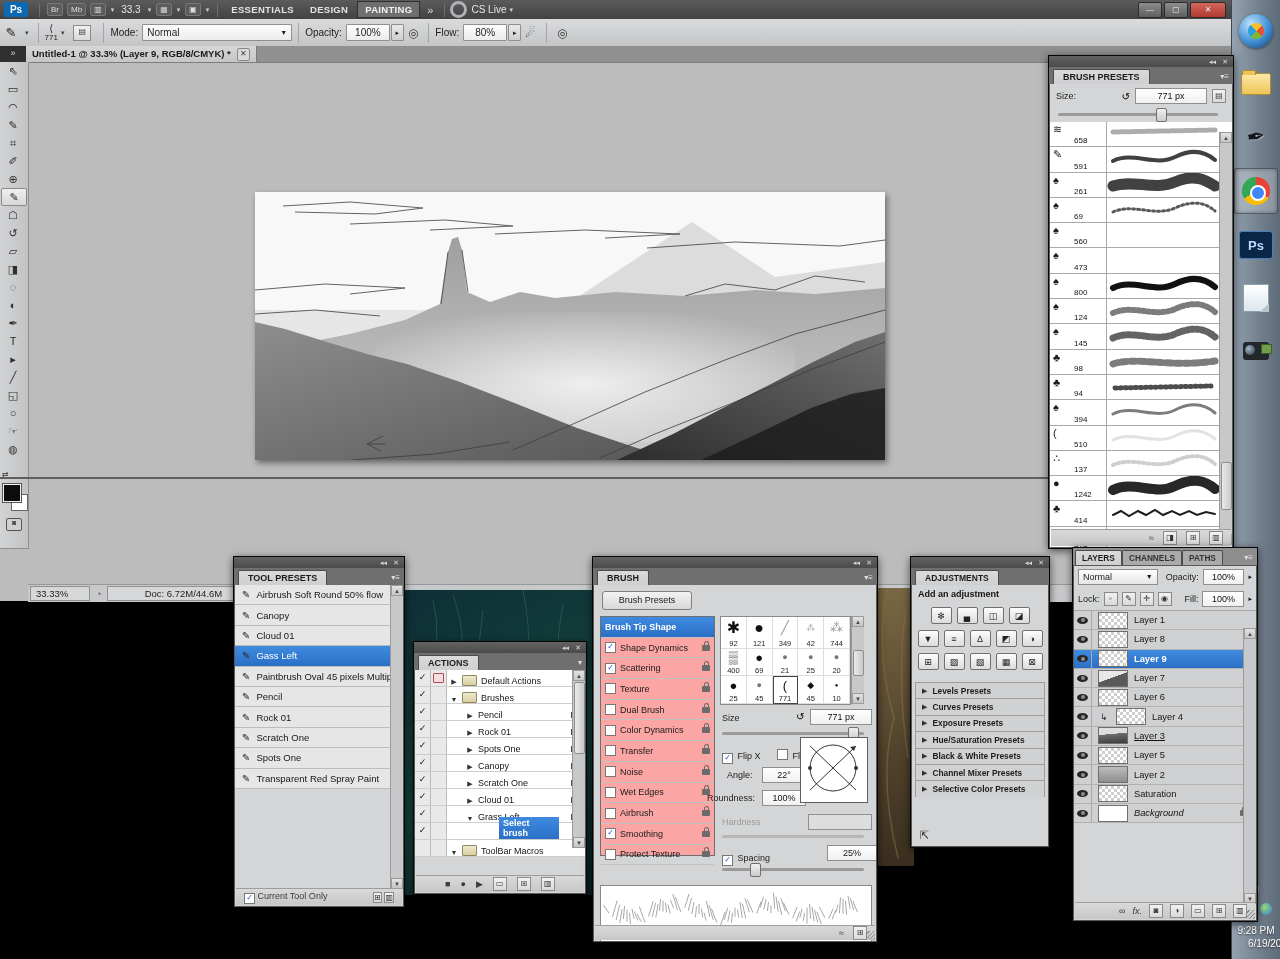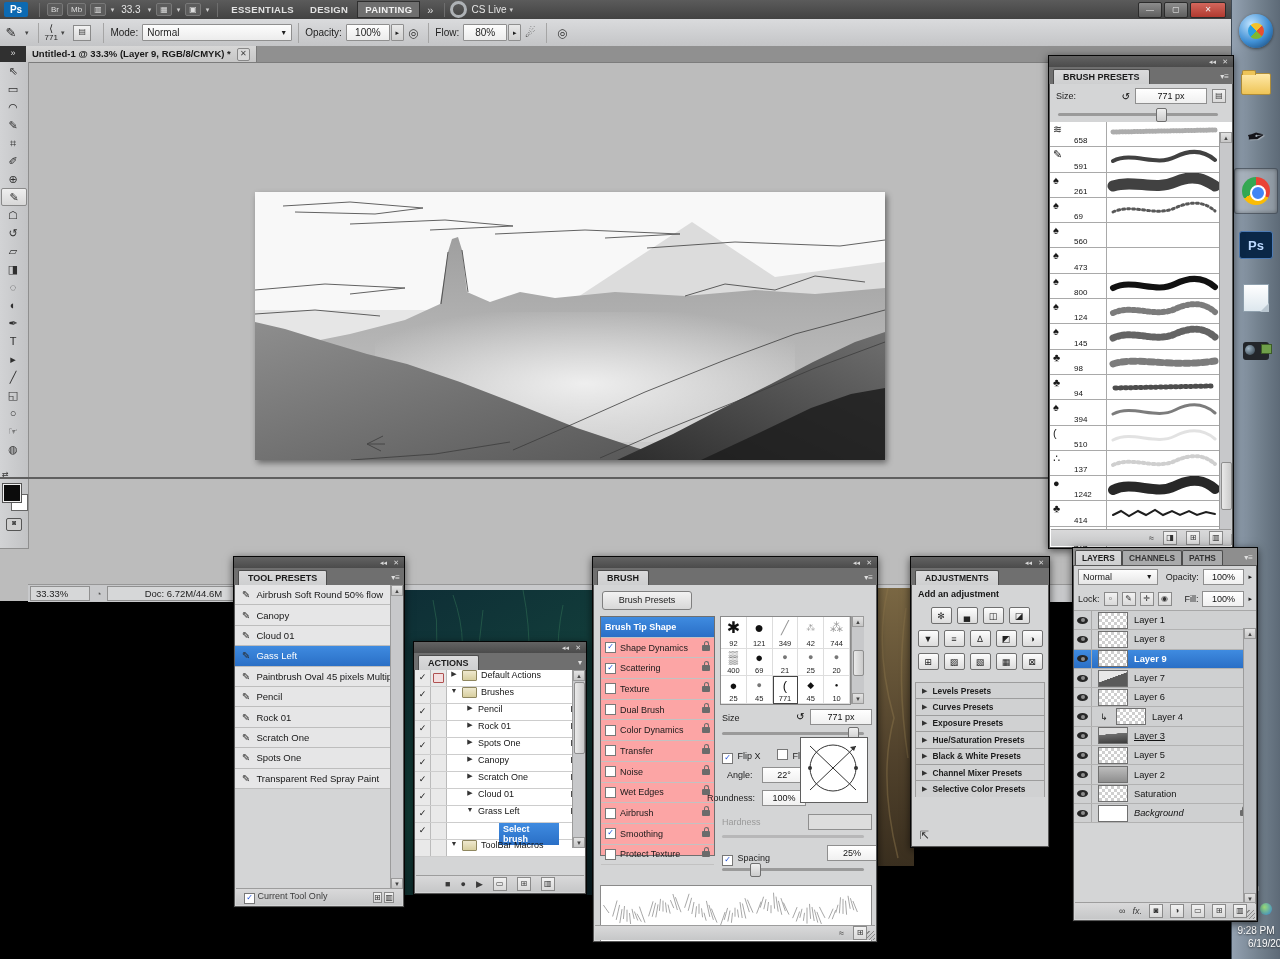--- a/index.html
+++ b/index.html
@@ -73,21 +73,21 @@
   .chk{display:inline-block;width:9px;height:9px;background:#fff;border:1px solid #777;font-size:8px;line-height:8px;text-align:center;color:#1d4ed8;vertical-align:-1px;}
   
   .tp-row{height:19.4px;display:flex;align-items:center;gap:6px;padding-left:7px;background:#e6e6e7;border-bottom:1px solid #bdbdbd;font-size:9.5px;color:#161616;}
   .tp-row .ic{font-size:10px;color:#2a2a2a;transform:rotate(0deg);}
   .tp-row.sel{background:linear-gradient(#3f8be0,#2a6fc6);color:#fff;}
   
   .ac-row{height:16px;display:flex;align-items:stretch;background:#fff;border-bottom:1px solid #cdcdcd;font-size:9px;color:#141414;}
   .ac-c1{width:15px;border-right:1px solid #bbb;text-align:center;line-height:15px;font-size:9px;color:#111;background:#e9e9e9;}
   .ac-c2{width:15px;border-right:1px solid #bbb;display:flex;align-items:center;justify-content:center;background:#e9e9e9;}
   .ac-dlg{width:9px;height:8px;border:1px solid #b05050;background:#f3dede;border-radius:1px;}
-  .ac-main{flex:1;display:flex;align-items:flex-start;gap:4px;padding-right:4px;}
+  .ac-main{flex:1;display:flex;align-items:flex-end;gap:4px;padding-right:4px;}
   .ac-main .arr{font-size:7px;color:#333;width:8px;text-align:center;}
   .ac-fold{width:13px;height:9px;background:linear-gradient(#efe9cf,#d8cf9f);border:1px solid #8f875f;border-radius:1px;}
   .ac-name{flex:1;}
   .ac-name.selname{background:linear-gradient(#3f8be0,#2a6fc6);color:#fff;font-weight:bold;padding:1px 4px;}
   .ac-f{width:18px;text-align:right;}
   .pad0{padding-left:3px;} .pad1{padding-left:19px;} .pad2{padding-left:40px;}
   .ac-btns{display:flex;gap:10px;align-items:center;justify-content:center;flex:1;font-size:9px;color:#3a3a3a;}
   
   .bp-btn{position:absolute;left:8px;top:6px;width:88px;height:17px;background:linear-gradient(#f2f2f2,#d8d8d8);
     border:1px solid #7f7f7f;border-radius:3px;font-size:9px;text-align:center;line-height:16px;color:#1a1a1a;}

